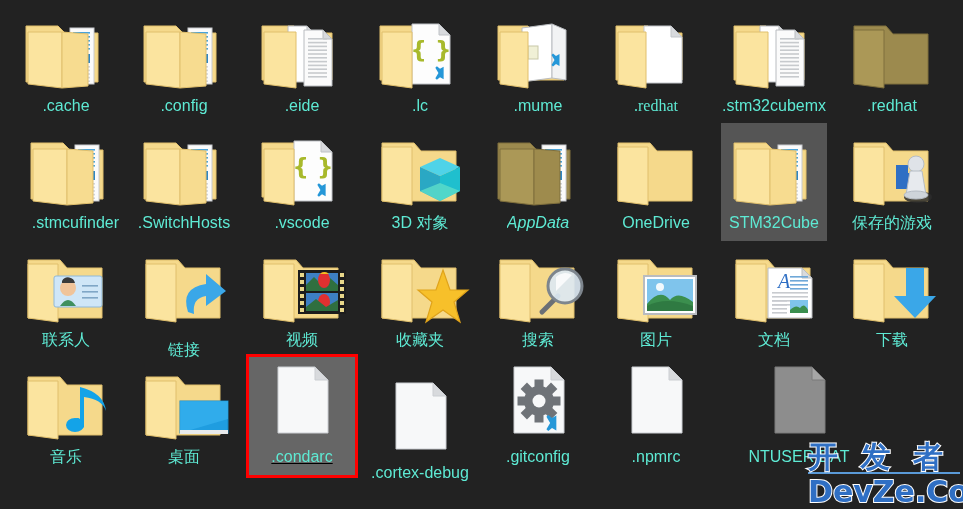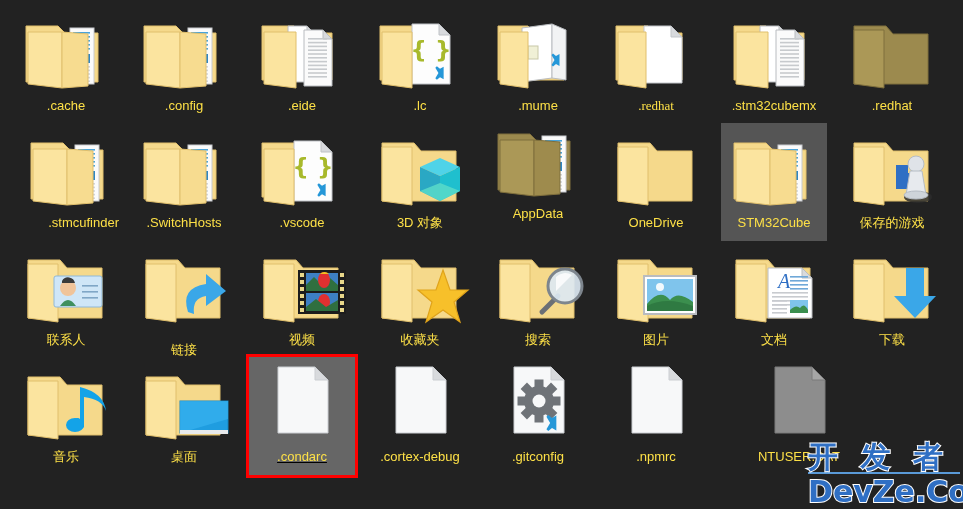--- a/index.html
+++ b/index.html
@@ -45,23 +45,23 @@
   .icon-art svg {
     position: absolute;
     left: 0;
     top: 0;
     width: 96px;
     height: 86px;
     overflow: visible;
   }
   .icon-label {
     margin-top: 2px;
-    font-size: 13px;
+    font-size: 16px;
     line-height: 16px;
-    color: #fde047;
+    color: #5eead4;
     text-align: center;
     white-space: nowrap;
     max-width: 104px;
     overflow: hidden;
   }
   
   #watermark {
     position: absolute;
     left: 808px;
     top: 440px;
@@ -329,21 +329,21 @@
       <g>
         <path d="M48,40 L68,31 L88,40 L68,49 Z" fill="#4fd3e8"></path>
         <path d="M48,40 L48,64 L68,74 L68,49 Z" fill="#2aa8c4"></path>
         <path d="M68,49 L88,40 L88,64 L68,74 Z" fill="#1fbfce"></path>
         <path d="M48,64 L68,74 L88,64 L68,56 Z" fill="#59dbc9" opacity="0.85"></path>
       </g>
           </svg>
         </div>
         <div class="icon-label">3D 对象</div>
       </div>
-      <div class="icon-cell" style="left: 485px; top: 114px;">
+      <div class="icon-cell" style="left: 485px; top: 123px; font-style: italic;">
         <div class="icon-art">
           <svg viewBox="0 0 96 86" xmlns="http://www.w3.org/2000/svg">
       <path d="M8,16 L40,16 L47,23 L80,23 L80,72 L8,72 Z" fill="#9c8a4e" stroke="#7e6e3c"></path>
       <g>
         <rect x="52" y="18" width="24" height="56" fill="#fbfbfb" stroke="#c9cbcf"></rect>
         <rect x="55" y="22" width="17" height="1.6" fill="#4aa3d8"></rect>
               <rect x="55" y="26" width="17" height="1.6" fill="#4aa3d8"></rect>
               <rect x="55" y="30" width="17" height="1.6" fill="#4aa3d8"></rect>
               <rect x="55" y="34" width="17" height="1.6" fill="#4aa3d8"></rect>
               <rect x="55" y="38" width="17" height="1.6" fill="#4aa3d8"></rect>
@@ -571,21 +571,21 @@
       </div>
       <div class="icon-cell highlighted" style="left: 249px; top: 357px;">
         <div class="icon-art">
           <svg viewBox="0 0 96 86" xmlns="http://www.w3.org/2000/svg">
   <path d="M24,6 L61,6 L74,19 L74,72 L24,72 Z" fill="#f7f8f9" stroke="#cbced2" stroke-width="1"></path>
   <path d="M61,6 L61,19 L74,19 Z" fill="#d8dadd" stroke="#cbced2" stroke-width="1"></path>
           </svg>
         </div>
         <div class="icon-label">.condarc</div>
       </div>
-      <div class="icon-cell" style="left: 367px; top: 357px;">
+      <div class="icon-cell" style="left: 367px; top: 373px;">
         <div class="icon-art">
           <svg viewBox="0 0 96 86" xmlns="http://www.w3.org/2000/svg">
   <path d="M24,6 L61,6 L74,19 L74,72 L24,72 Z" fill="#f7f8f9" stroke="#cbced2" stroke-width="1"></path>
   <path d="M61,6 L61,19 L74,19 Z" fill="#d8dadd" stroke="#cbced2" stroke-width="1"></path>
           </svg>
         </div>
         <div class="icon-label">.cortex-debug</div>
       </div>
       <div class="icon-cell" style="left: 485px; top: 357px;">
         <div class="icon-art">

